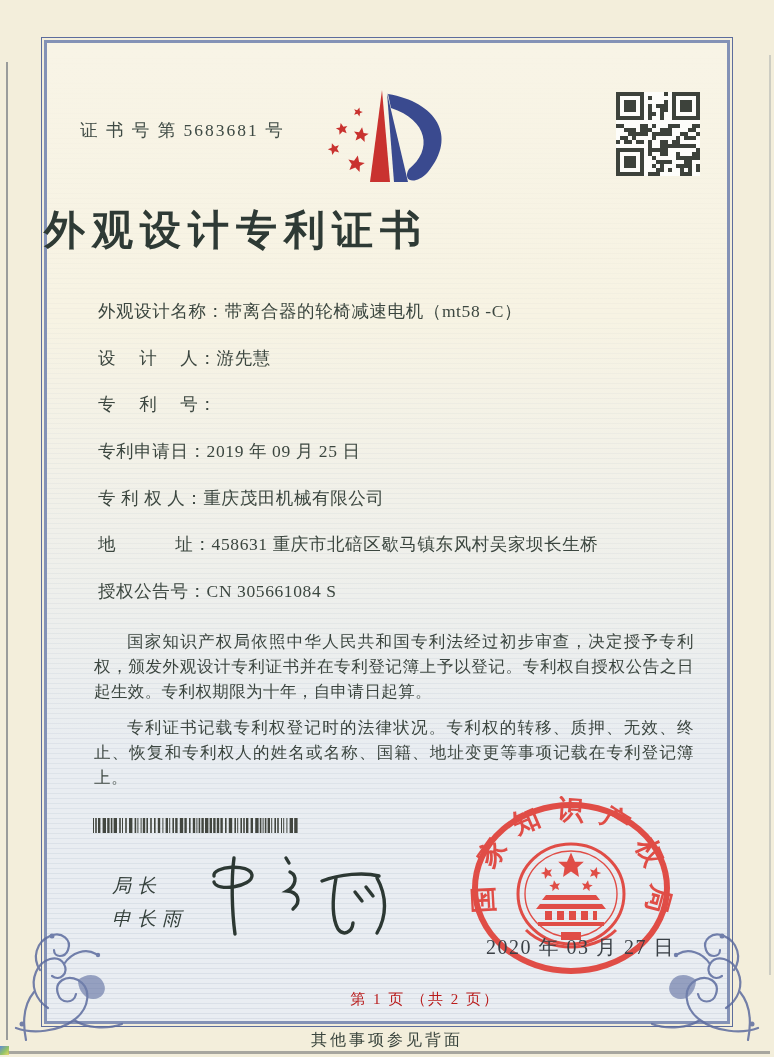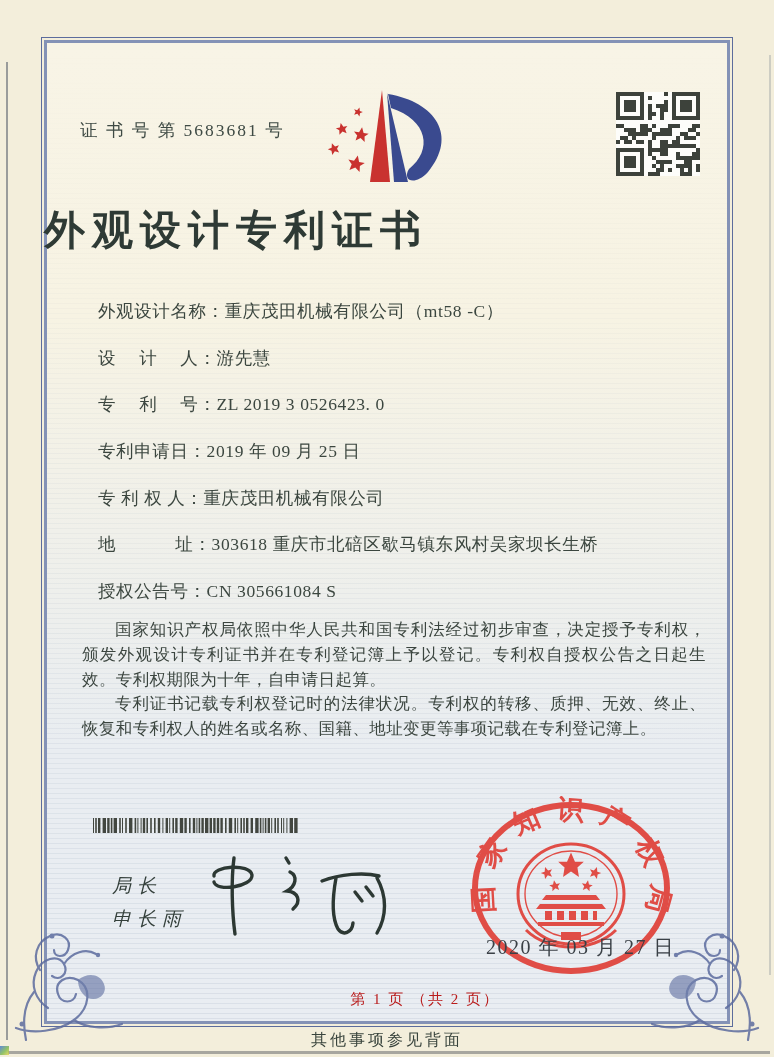--- a/index.html
+++ b/index.html
@@ -44,21 +44,21 @@
     font-size:41px;font-weight:700;letter-spacing:7px;color:#2e3a35;white-space:nowrap;
   }
 
   .fields{position:absolute;left:98px;top:288px;width:624px;}
   .frow{position:relative;height:46.6px;display:flex;align-items:center;
     font-size:17.5px;color:#3b463f;white-space:nowrap;letter-spacing:.6px;}
   .frow .pair1{display:inline-block;width:318px;}
   .frow .pair2{display:inline-block;text-align:center;}
 
   .paras{position:absolute;left:82px;top:618px;width:624px;color:#3b453f;}
-  .paras p{margin:0;text-indent:2em;font-size:16.5px;line-height:24.8px;text-align:justify;letter-spacing:.4px;}
+  .paras p{margin:12px;text-indent:2em;font-size:16.5px;line-height:24.8px;text-align:justify;letter-spacing:.4px;}
 
   .barcode{position:absolute;left:93px;top:818px;width:205px;height:15px;}
 
   .signer{position:absolute;left:112px;top:869px;font-size:19px;letter-spacing:6px;
     color:#333f3a;line-height:33px;font-style:italic;}
   .signature{position:absolute;left:198px;top:850px;width:210px;height:95px;}
 
   .seal{position:absolute;left:466px;top:796px;width:210px;height:186px;opacity:.93;}
   .seal-date{position:absolute;left:486px;top:934px;font-size:20px;letter-spacing:1.5px;color:#3a4046;white-space:nowrap;}
 
@@ -248,41 +248,40 @@
       <rect x="4" y="60" width="20" height="20" fill="#fdfdfa"></rect>
       <rect x="8" y="64" width="12" height="12" fill="#3d423b"></rect>
     </svg>
 </div>
 
 <div class="title">外观设计专利证书</div>
 
 <div class="fields">
   <div class="frow">
     <span>外观设计名称：</span>
-      <span>重庆茂田机械有限公司（mt58 -C）</span>
+      <span>带离合器的轮椅减速电机（mt58 -C）</span>
   </div>
   <div class="frow">
     <span>设　 计　 人：</span>
       <span>游先慧</span>
   </div>
   <div class="frow">
     <span>专　 利　 号：</span>
-      <span>ZL 2019 3 0526423. 0</span>
   </div>
   <div class="frow">
     <span>专利申请日：</span>
       <span>2019 年 09 月 25 日</span>
   </div>
   <div class="frow">
     <span>专 利 权 人：</span>
       <span>重庆茂田机械有限公司</span>
   </div>
   <div class="frow">
     <span>地　　　 址：</span>
-      <span>303618 重庆市北碚区歇马镇东风村吴家坝长生桥</span>
+      <span>458631 重庆市北碚区歇马镇东风村吴家坝长生桥</span>
   </div>
   <div class="frow">
     <span class="pair2"><span>授权公告号：</span><span>CN 305661084 S</span></span>
   </div>
 </div>
 
 <div class="paras">
   <p>国家知识产权局依照中华人民共和国专利法经过初步审查，决定授予专利权，颁发外观设计专利证书并在专利登记簿上予以登记。专利权自授权公告之日起生效。专利权期限为十年，自申请日起算。</p>
   <p>专利证书记载专利权登记时的法律状况。专利权的转移、质押、无效、终止、恢复和专利权人的姓名或名称、国籍、地址变更等事项记载在专利登记簿上。</p>
 </div>

